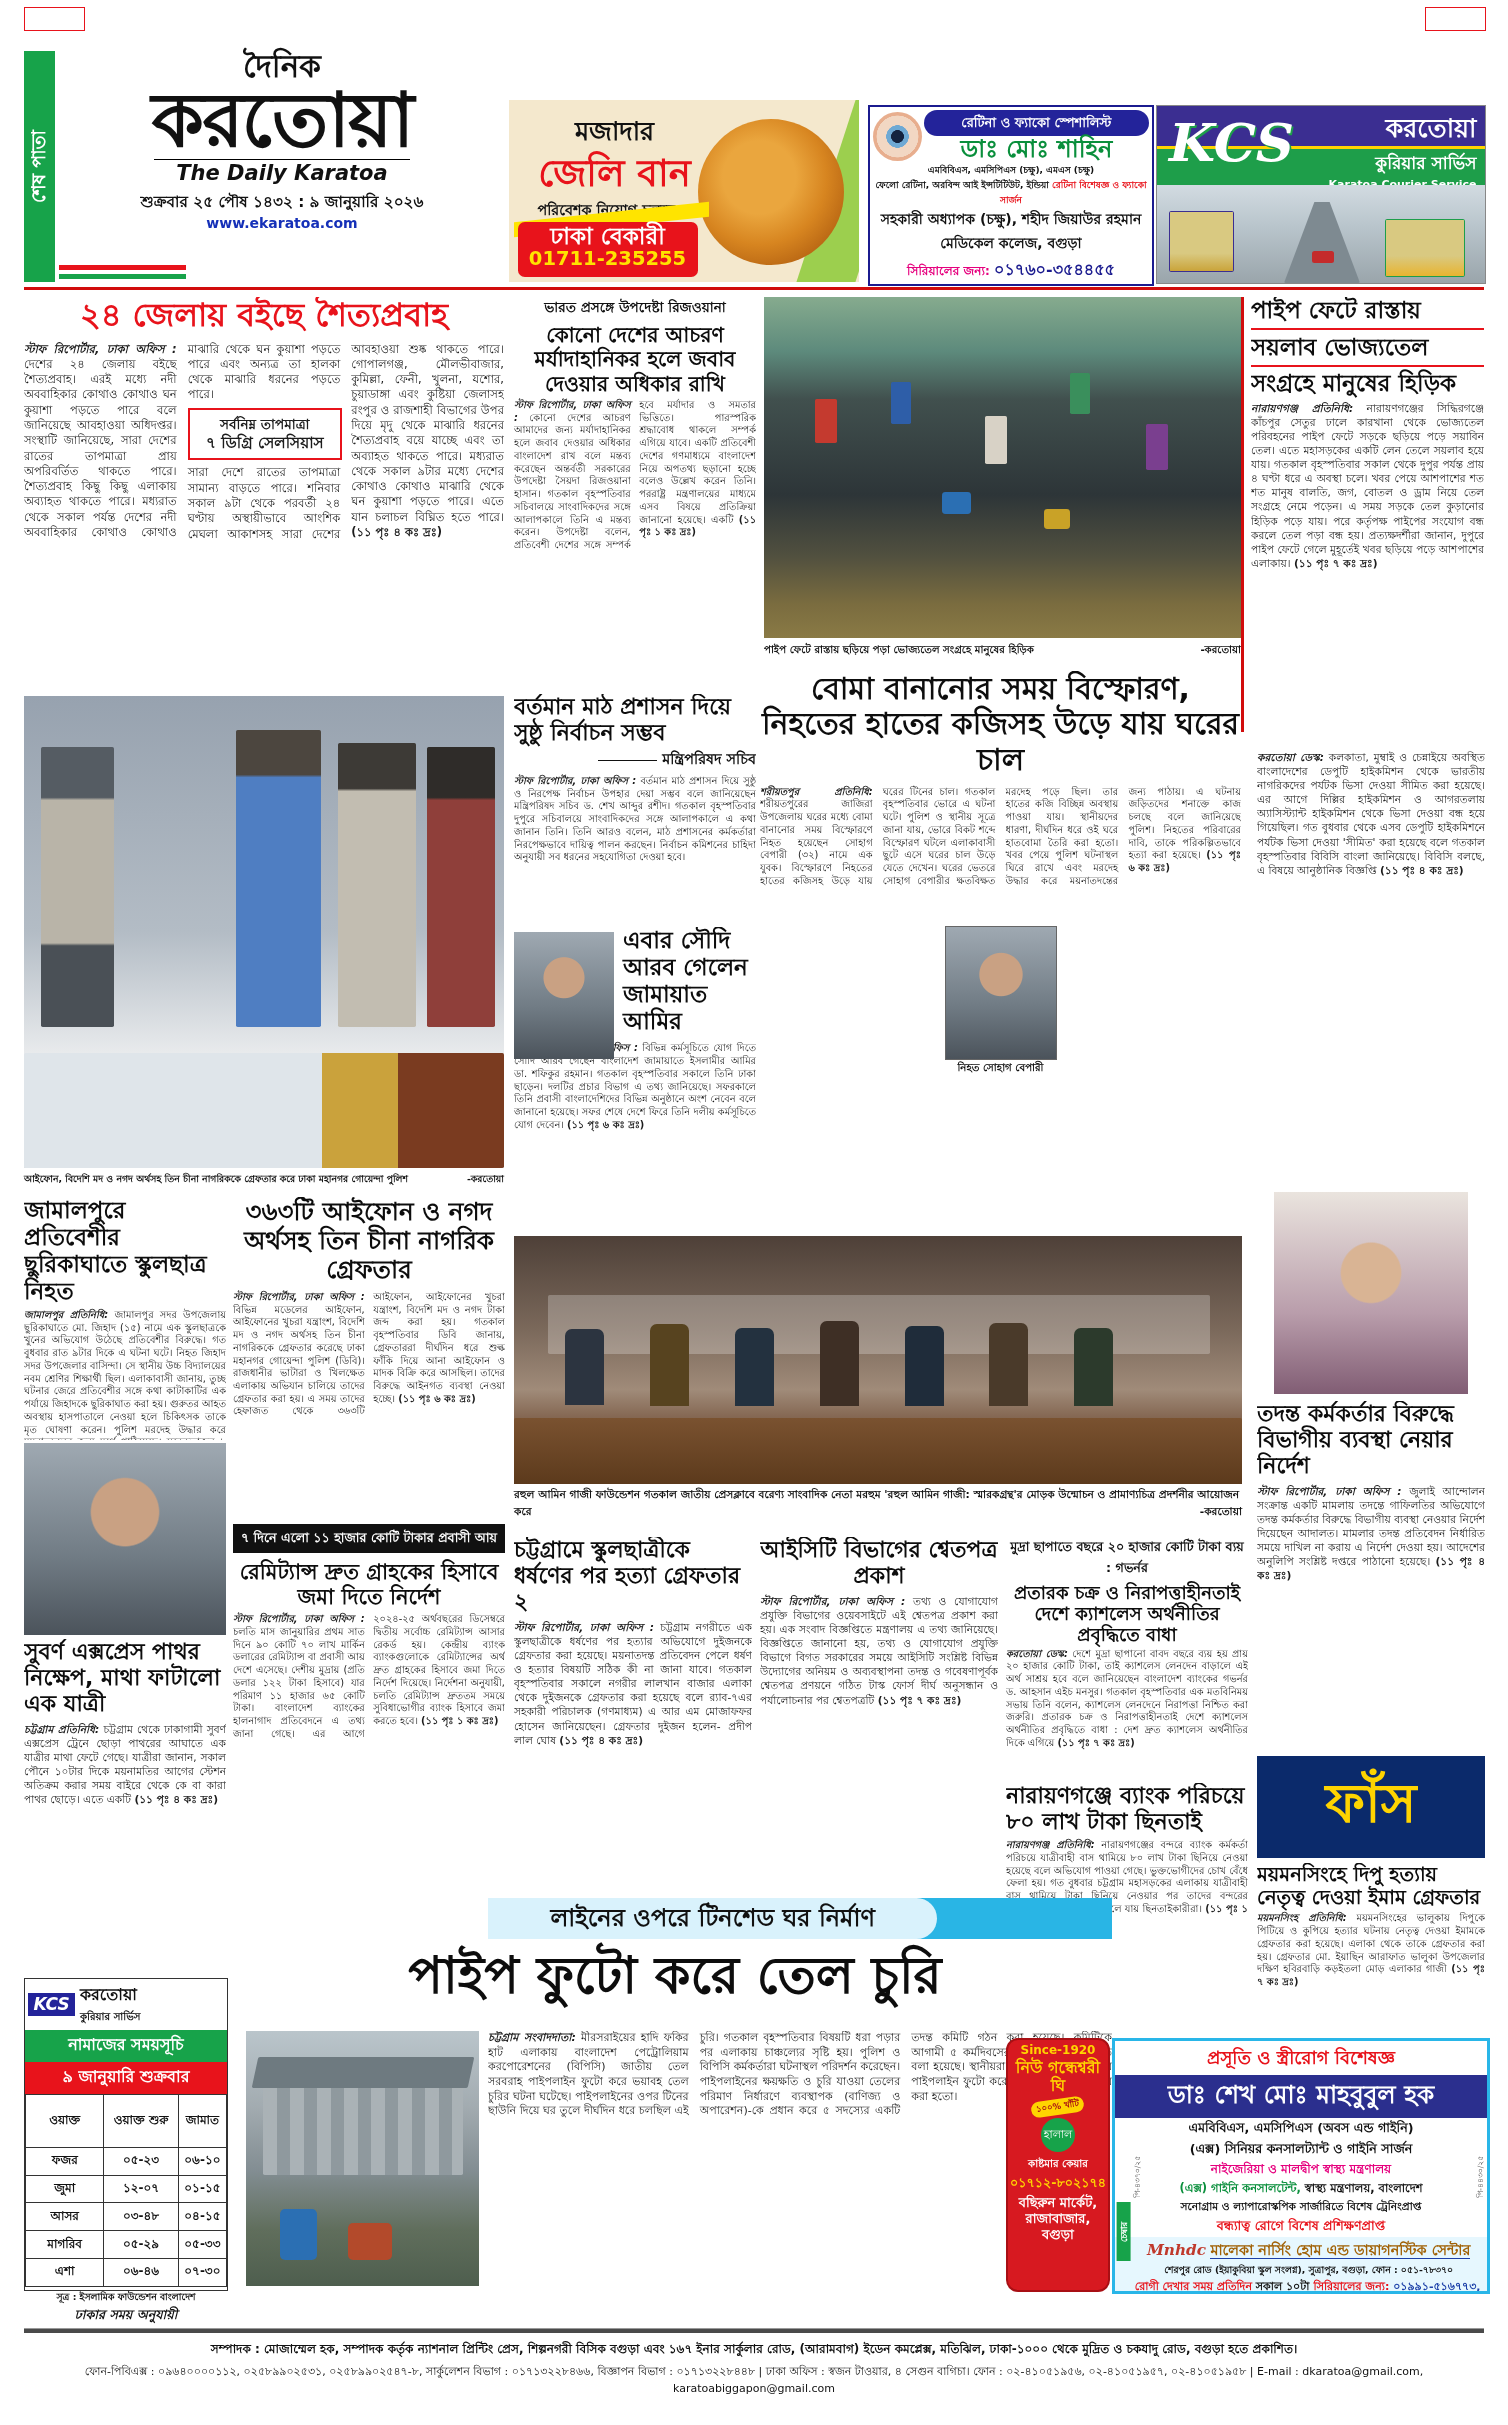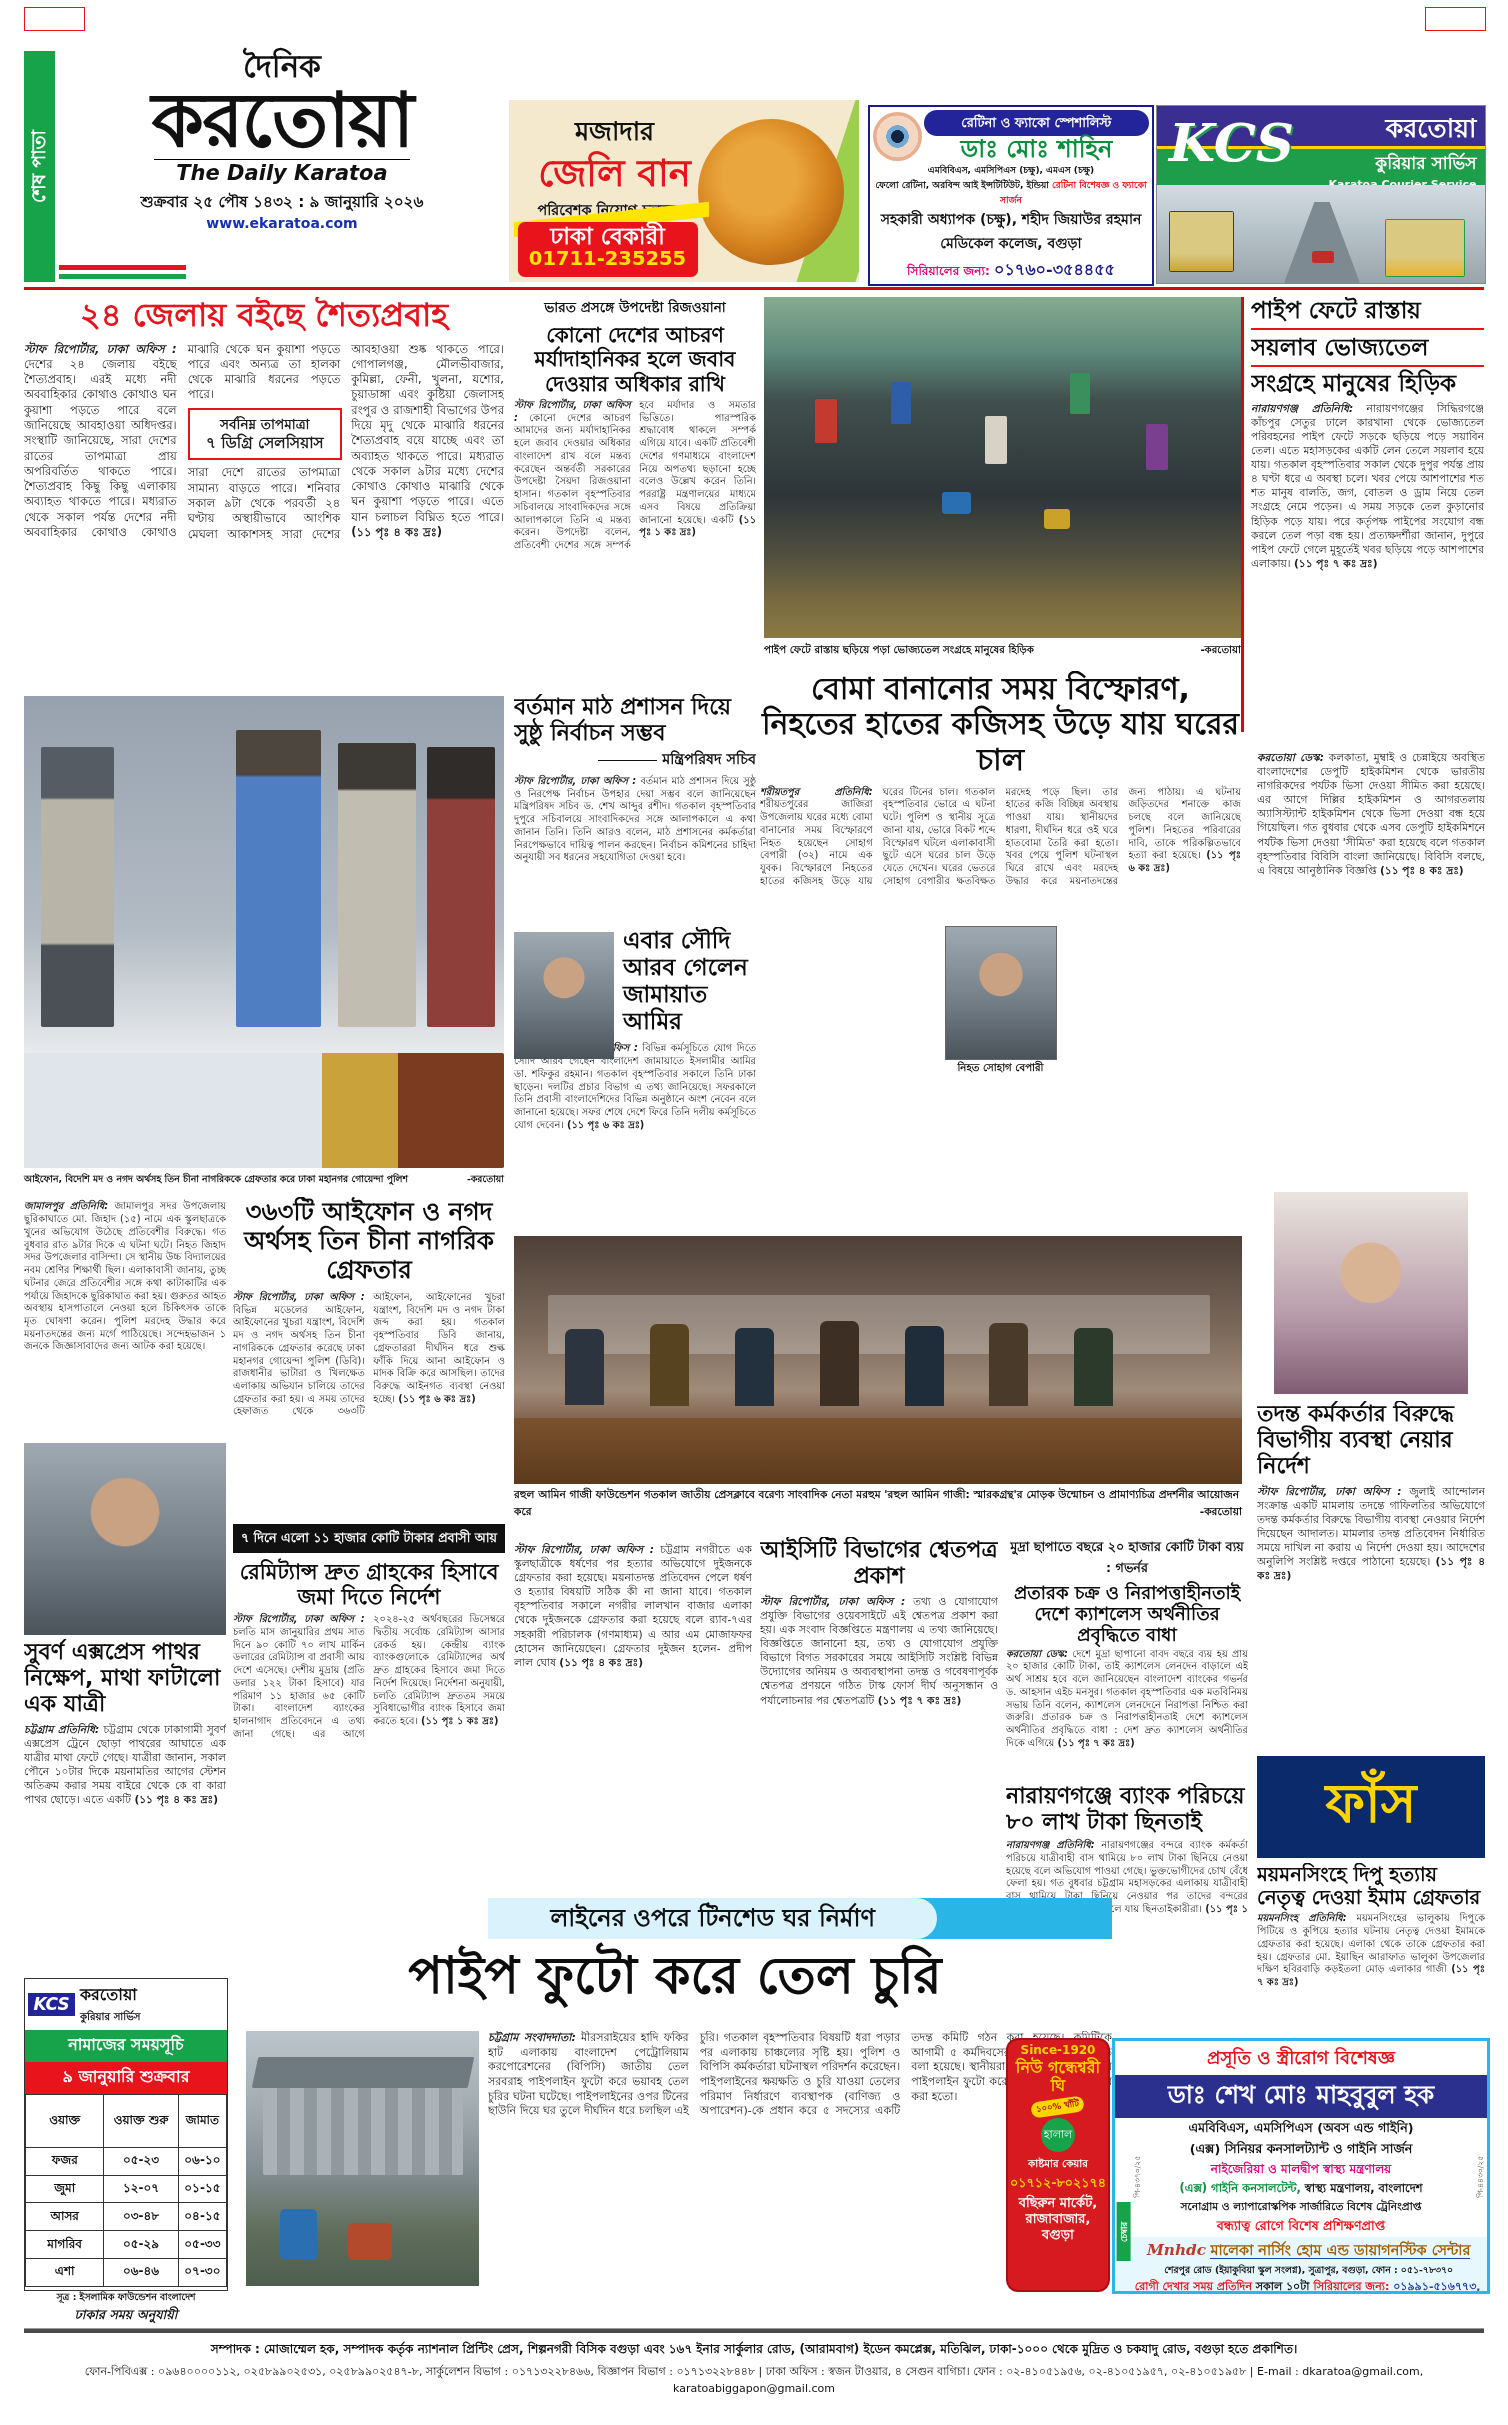--- a/index.html
+++ b/index.html
@@ -216,20 +216,21 @@
 <div class="abs" style="left:1257px;top:1863px;width:228px;height:170px;overflow:hidden">
   <h2 class="hl" style="font-size:19.5px">ময়মনসিংহে দিপু হত্যায় নেতৃত্ব দেওয়া ইমাম গ্রেফতার</h2>
   <div class="body sm" style="margin-top:3.4px">
     <span class="byline">ময়মনসিংহ প্রতিনিধি:</span>
     <span>ময়মনসিংহের ভালুকায় দিপুকে পিটিয়ে ও কুপিয়ে হত্যার ঘটনায় নেতৃত্ব দেওয়া ইমামকে গ্রেফতার করা হয়েছে। এলাকা থেকে তাকে গ্রেফতার করা হয়। গ্রেফতার মো. ইয়াছিন আরাফাত ভালুকা উপজেলার দক্ষিণ হবিরবাড়ি কড়ইতলা মোড় এলাকার গাজী</span>
     <span class="cont">(১১ পৃঃ ৭ কঃ দ্রঃ)</span>
   </div>
 </div>
 
 <div class="abs" style="left:24px;top:1197px;width:202px;height:243px;overflow:hidden">
+  <h2 class="hl" style="font-size:23px">জামালপুরে প্রতিবেশীর ছুরিকাঘাতে স্কুলছাত্র নিহত</h2>
   <div class="body sm" style="margin-top:3.4px">
     <span class="byline">জামালপুর প্রতিনিধি:</span>
     <span>জামালপুর সদর উপজেলায় ছুরিকাঘাতে মো. জিহাদ (১৫) নামে এক স্কুলছাত্রকে খুনের অভিযোগ উঠেছে প্রতিবেশীর বিরুদ্ধে। গত বুধবার রাত ৯টার দিকে এ ঘটনা ঘটে। নিহত জিহাদ সদর উপজেলার বাসিন্দা। সে স্থানীয় উচ্চ বিদ্যালয়ের নবম শ্রেণির শিক্ষার্থী ছিল। এলাকাবাসী জানায়, তুচ্ছ ঘটনার জেরে প্রতিবেশীর সঙ্গে কথা কাটাকাটির এক পর্যায়ে জিহাদকে ছুরিকাঘাত করা হয়। গুরুতর আহত অবস্থায় হাসপাতালে নেওয়া হলে চিকিৎসক তাকে মৃত ঘোষণা করেন। পুলিশ মরদেহ উদ্ধার করে ময়নাতদন্তের জন্য মর্গে পাঠিয়েছে। সন্দেহভাজন ১ জনকে জিজ্ঞাসাবাদের জন্য আটক করা হয়েছে।</span>
     
   </div>
 </div>
 
 <div class="ph ph-portrait" style="left:24px;top:1443px;width:202px;height:192px"></div>
 <div class="abs" style="left:24px;top:1639px;width:202px;height:333px;overflow:hidden">
   <h2 class="hl" style="font-size:22px">সুবর্ণ এক্সপ্রেস পাথর নিক্ষেপ, মাথা ফাটালো এক যাত্রী</h2>
@@ -317,20 +318,21 @@
   <div class="figure" style="left:475px;top:87px;width:39px;height:83px;background:#4a3a2a;border-radius:6.8px 6.8px 0 0"></div>
   <div class="figure" style="left:560px;top:92px;width:39px;height:78px;background:#2c3a2c;border-radius:6.8px 6.8px 0 0"></div>
   <div class="figure" style="left:0;top:182px;width:728px;height:66px;background:linear-gradient(180deg,#7a5230,#5c3a1c)"></div>
 </div>
 <div class="abs cap" style="left:514px;top:1487px;width:728px;font-size:10.6px">
   <span>রহুল আমিন গাজী ফাউন্ডেশন গতকাল জাতীয় প্রেসক্লাবে বরেণ্য সাংবাদিক নেতা মরহুম 'রহুল আমিন গাজী: স্মারকগ্রন্থ'র মোড়ক উন্মোচন ও প্রামাণ্যচিত্র প্রদর্শনীর আয়োজন করে</span>
   <span class="credit">-করতোয়া</span>
 </div>
 
 <div class="abs" style="left:514px;top:1537px;width:238px;height:357px;overflow:hidden">
+  <h2 class="hl" style="font-size:22px">চট্টগ্রামে স্কুলছাত্রীকে ধর্ষণের পর হত্যা গ্রেফতার ২</h2>
   <div class="body" style="font-size:10.6px;margin-top:5.1px">
     <span class="byline">স্টাফ রিপোর্টার, ঢাকা অফিস :</span>
     <span>চট্টগ্রাম নগরীতে এক স্কুলছাত্রীকে ধর্ষণের পর হত্যার অভিযোগে দুইজনকে গ্রেফতার করা হয়েছে। ময়নাতদন্ত প্রতিবেদন পেলে ধর্ষণ ও হত্যার বিষয়টি সঠিক কী না জানা যাবে। গতকাল বৃহস্পতিবার সকালে নগরীর লালখান বাজার এলাকা থেকে দুইজনকে গ্রেফতার করা হয়েছে বলে র‍্যাব-৭এর সহকারী পরিচালক (গণমাধ্যম) এ আর এম মোজাফফর হোসেন জানিয়েছেন। গ্রেফতার দুইজন হলেন- প্রদীপ লাল ঘোষ</span>
     <span class="cont">(১১ পৃঃ ৪ কঃ দ্রঃ)</span>
   </div>
 </div>
 
 <div class="abs" style="left:760px;top:1537px;width:238px;height:357px;overflow:hidden">
   <h2 class="hl c" style="font-size:22px">আইসিটি বিভাগের শ্বেতপত্র প্রকাশ</h2>
   <div class="body" style="font-size:10.6px;margin-top:5.1px">

